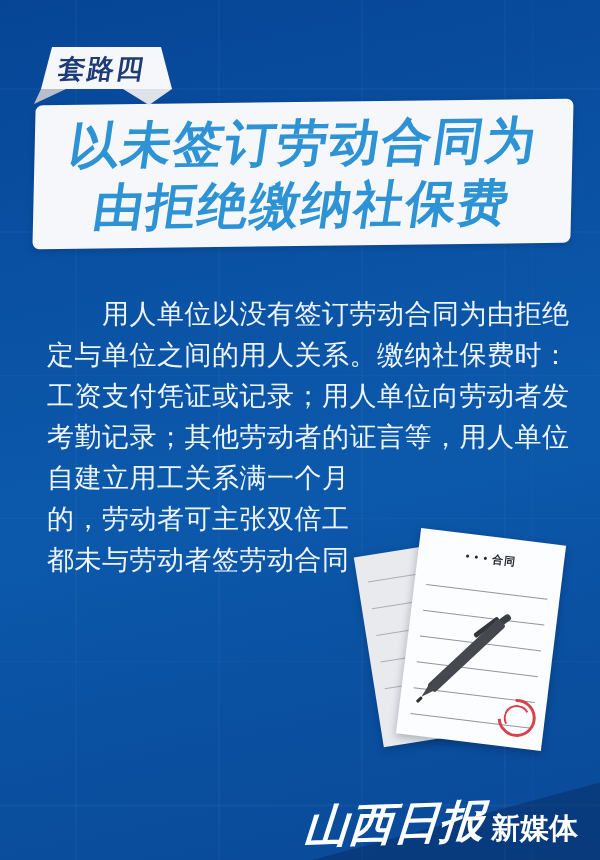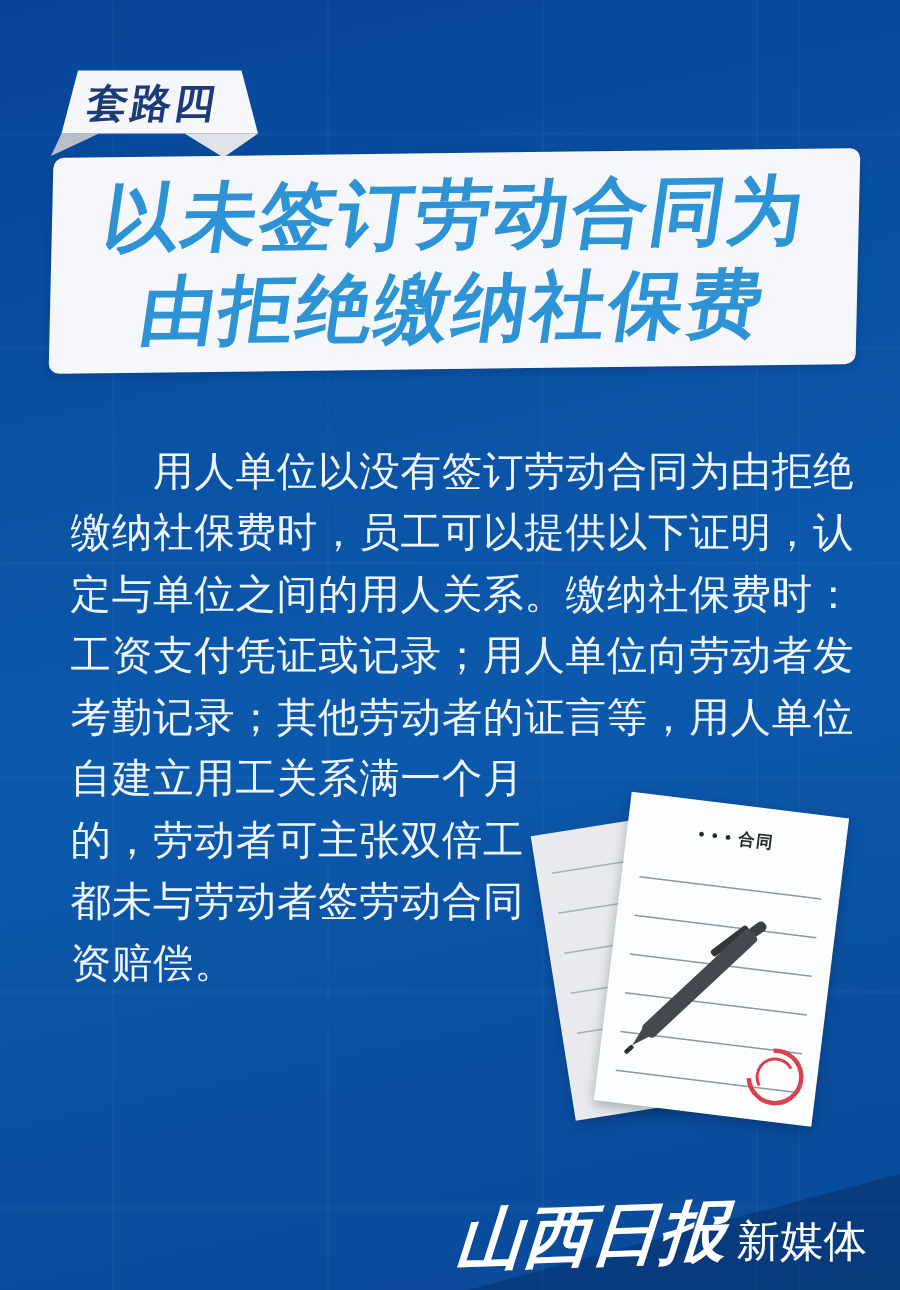--- a/index.html
+++ b/index.html
@@ -104,21 +104,21 @@
   
   .footer {
     position:absolute; right:22px; bottom:12px;
     display:flex; align-items:flex-end; z-index:4;
   }
   .brand-script {
     color:#ffffff; font-size:45px; font-weight:bold; font-style:italic;
     transform:skewX(-6deg) rotate(-2deg); line-height:48px; white-space:nowrap;
   }
   .brand-suffix {
-    color:#ffffff; font-size:29px; font-weight:normal; margin-left:7px;
+    color:#ffffff; font-size:29px; font-weight:bold; margin-left:7px;
     line-height:40px; white-space:nowrap;
   }
 </style>
 </head>
 <body>
 
 <div class="poster">
 
   <div class="grid-overlay"></div>
   <div class="corner-band"></div>
@@ -132,28 +132,26 @@
     <div class="badge-label">套路四</div>
   </div>
 
   <div class="title-card">
     <div class="title-line">以未签订劳动合同为</div>
     <div class="title-line">由拒绝缴纳社保费</div>
   </div>
 
   <div class="body-text">
     <div class="body-line">　　用人单位以没有签订劳动合同为由拒绝</div>
-    <div class="body-line">缴纳社保费时，员工可以提供以下证明，认</div>
     <div class="body-line">定与单位之间的用人关系。缴纳社保费时：</div>
     <div class="body-line">工资支付凭证或记录；用人单位向劳动者发</div>
     <div class="body-line">考勤记录；其他劳动者的证言等，用人单位</div>
     <div class="body-line">自建立用工关系满一个月</div>
     <div class="body-line">的，劳动者可主张双倍工</div>
     <div class="body-line">都未与劳动者签劳动合同</div>
-    <div class="body-line">资赔偿。</div>
   </div>
 
   <div class="illustration">
     <div class="sheet-back">
       <div class="sheet-line"></div>
       <div class="sheet-line"></div>
       <div class="sheet-line"></div>
       <div class="sheet-line"></div>
       <div class="sheet-line"></div>
     </div>

